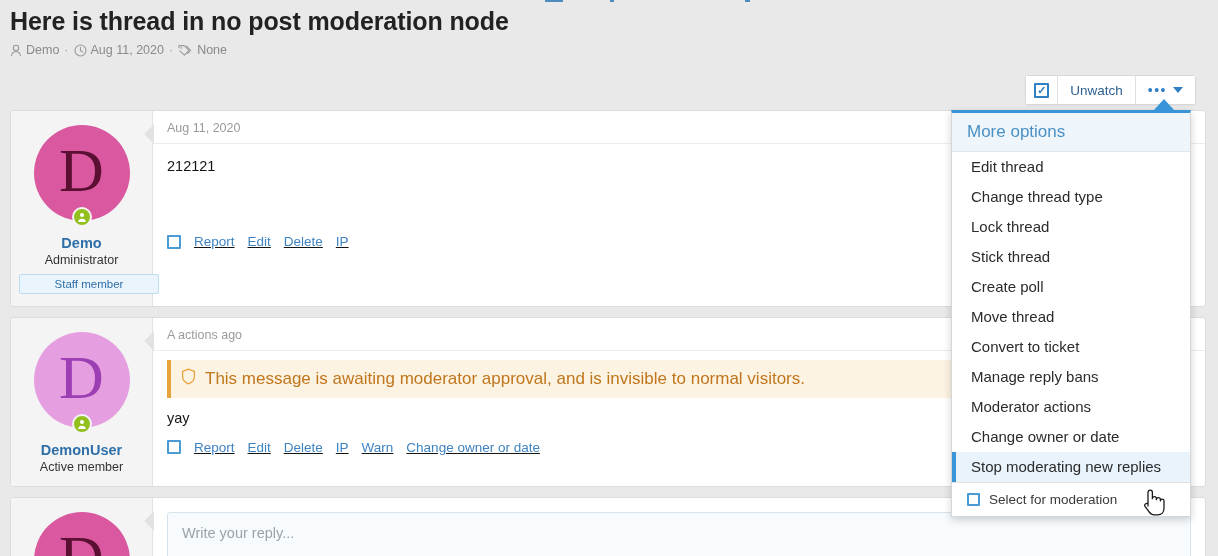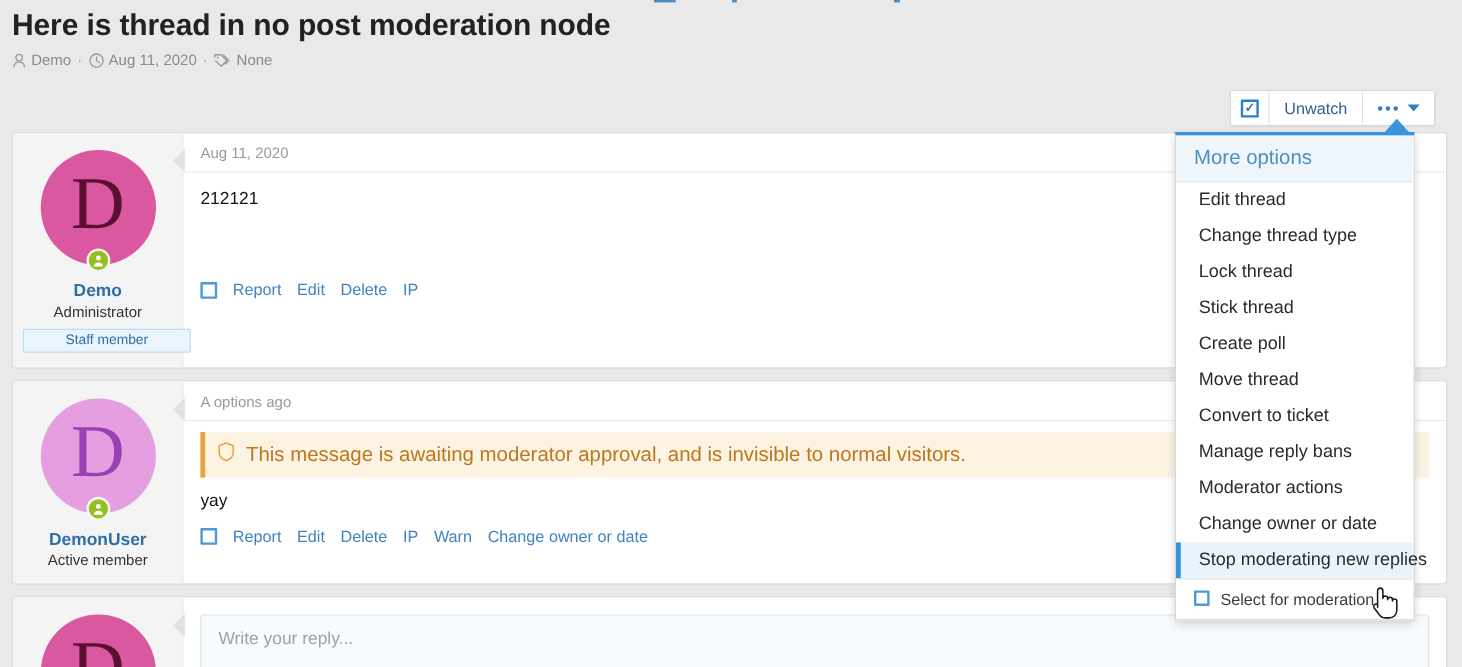--- a/index.html
+++ b/index.html
@@ -110,20 +110,21 @@
   }
   .post-body { padding: 12px 14px 0; font-size: 14.5px; color: #141414; line-height: 1.5; }
   .mod-notice {
     margin: 9px 14px 0; background: #fdf3e3; border-left: 4px solid #e8a33d;
     padding: 8px 10px; font-size: 17px; color: #c0761c;
     display: flex; align-items: center; gap: 9px;
   }
   .post-foot {
     padding: 10px 14px 12px; display: flex; align-items: center; gap: 13px;
     font-size: 13.5px;
+    text-decoration: underline;
   }
   .post-foot .sqchk {
     width: 14px; height: 14px; border: 2px solid #4a9ad4; border-radius: 1px;
     background: #fff; cursor: pointer; flex: 0 0 auto;
   }
   .post-foot a { color: #3f83c0; text-decoration: none; cursor: pointer; white-space: nowrap; }
 
   .p1 .post-body { min-height: 80px; }
   .p2 .post-body { padding-top: 10px; }
 
@@ -133,47 +134,46 @@
   .reply-input {
     width: 100%; height: 80px; background: #f7fbfd;
     border: 1px solid #d8e4ec; border-radius: 3px;
     padding: 12px 14px; font-size: 14.5px; color: #9aa3a9;
     font-family: "Liberation Sans", sans-serif;
   }
   .reply-input::placeholder { color: #9aa3a9; }
 
   
   .menu {
-    position: absolute; left: 951px; top: 110px; width: 200px;
+    position: absolute; left: 951px; top: 110px; width: 240px;
     background: #fff; border: 1px solid #d6d6d6;
     border-top: 3px solid #3a95d8;
     box-shadow: 0 3px 8px rgba(0,0,0,.18);
     z-index: 40;
-    margin-left: 28px;
   }
   .menu-pointer {
     position: absolute; left: 1153px; top: 99px; width: 0; height: 0;
     border-left: 11px solid transparent; border-right: 11px solid transparent;
     border-bottom: 12px solid #3a95d8; z-index: 41;
   }
   .menu-header {
     background: #eef6fc; border-bottom: 1px solid #dde9f2;
     padding: 9px 15px; font-size: 17px; color: #4a90c4; font-weight: 400;
   }
   .menu-item {
     padding: 7px 15px; font-size: 15px; color: #2b2b2b; cursor: pointer;
     border-left: 4px solid transparent; line-height: 16px;
     white-space: nowrap;
   }
   .menu-item.hovered {
     background: #e9f3fb; border-left-color: #3a95d8; color: #2b2b2b;
   }
   .menu-footer {
     border-top: 1px solid #e2e2e2; padding: 9px 15px;
-    display: flex; align-items: flex-start; gap: 9px;
+    display: flex; align-items: center; gap: 9px;
     font-size: 13.5px; color: #3a3a3a; cursor: pointer;
   }
   .menu-footer .sqchk {
     width: 13px; height: 13px; border: 2px solid #4a9ad4; background: #fff; border-radius: 1px;
   }
   .cursor-hand {
     position: absolute; left: 1140px; top: 486px; z-index: 60; pointer-events: none;
   }
 </style>
 </head>
@@ -274,21 +274,21 @@
                 <circle cx="6" cy="4" r="2" fill="#fff"></circle>
                 <path d="M2.2 11c0-2.1 1.6-3.3 3.8-3.3S9.8 8.9 9.8 11" fill="#fff"></path>
               </svg>
           </span>
         </div>
         <div class="uname">DemonUser</div>
         <div class="utitle">Active member</div>
       </div>
       <div class="post-main">
         <div class="post-arrow"></div>
-        <div class="post-head">A options ago</div>
+        <div class="post-head">A actions ago</div>
         <div class="mod-notice">
           <span>
             <svg width="15" height="17" viewBox="0 0 15 17">
                 <path d="M7.5 1.2 13.4 3.4v5.2c0 3.6-2.5 6.1-5.9 7.2-3.4-1.1-5.9-3.6-5.9-7.2V3.4z" fill="none" stroke="#e8a33d" stroke-width="1.3" stroke-linejoin="round"></path>
               </svg>
           </span>
           <span>This message is awaiting moderator approval, and is invisible to normal visitors.</span>
         </div>
         <div class="post-body">yay</div>
         <div class="post-foot">

